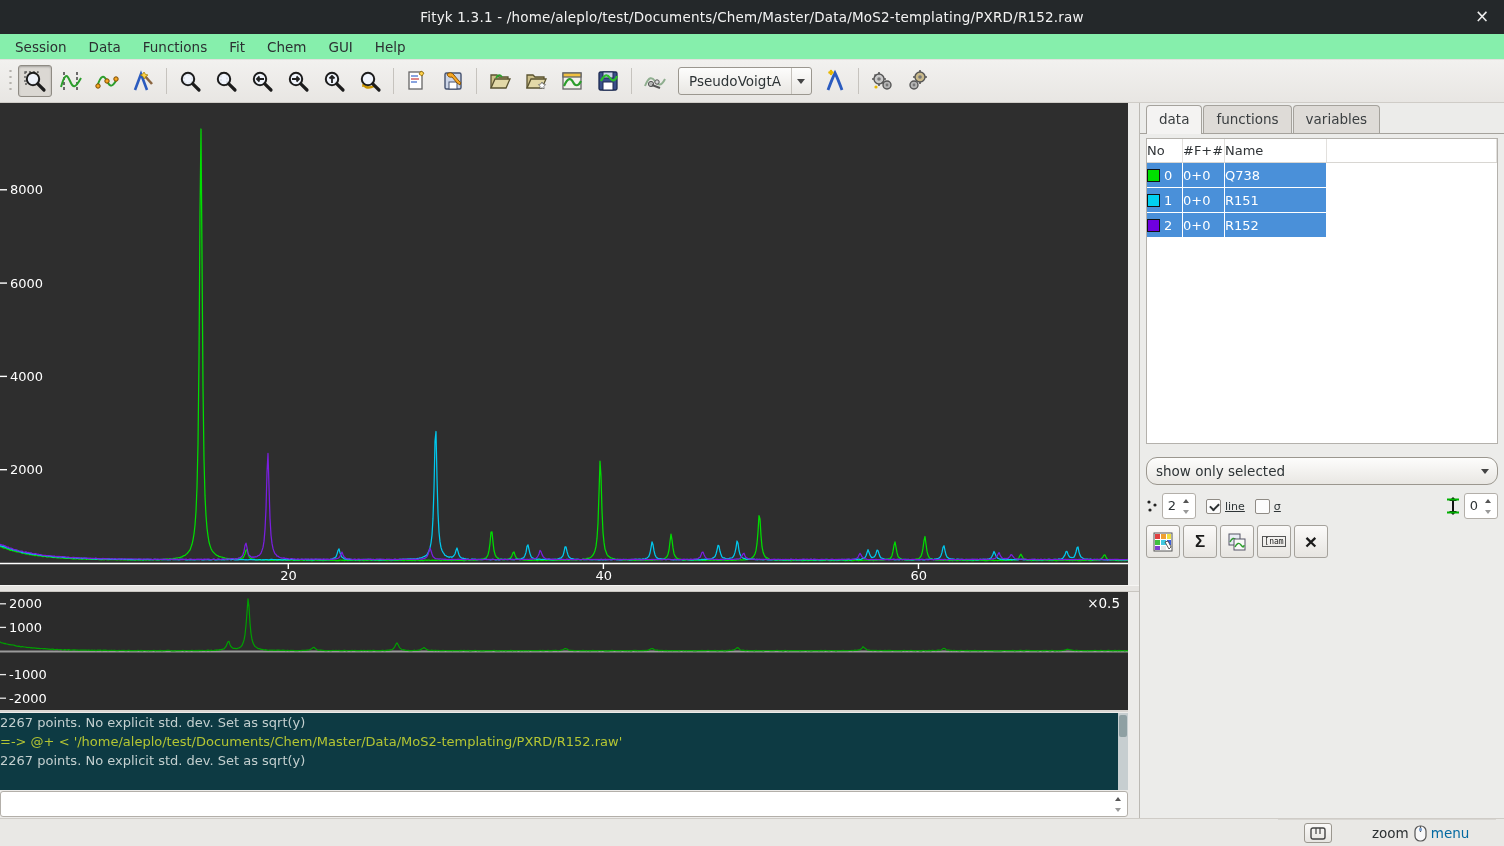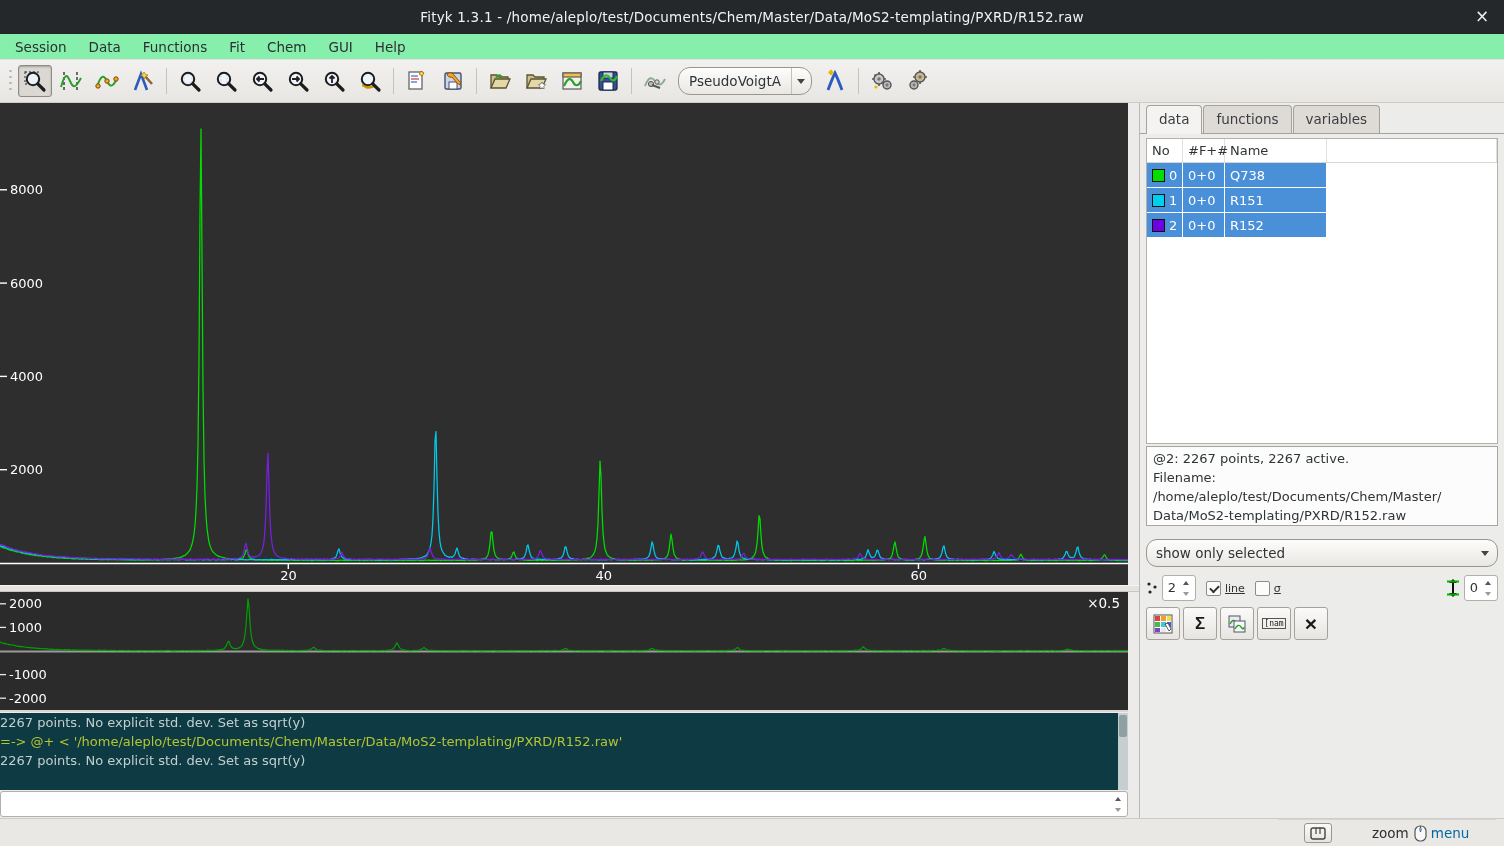--- a/index.html
+++ b/index.html
@@ -16,21 +16,21 @@
   
   .menubar { height:26px; background:#86efac; border-bottom:1px solid #e3e1de; display:flex; align-items:center; padding-left:4px; flex:none; }
   .menu-item { padding:3px 9px; margin:0 2px; font-size:13.5px; color:#2c3032; }
 
   
   .toolbar { height:43px; background:linear-gradient(#f2f1ef,#e8e6e3); border-bottom:1px solid #cfccc7; display:flex; align-items:center; padding:0 4px; flex:none; }
   .grip { width:7px; height:26px; margin:0 3px; background:radial-gradient(circle at 50% 50%, #b5b2ad 1px, transparent 1.3px); background-size:7px 6px; background-repeat:repeat-y; }
   .tbtn { width:34px; height:32px; margin:0 1px; border:1px solid transparent; border-radius:3px; display:flex; align-items:center; justify-content:center; background:transparent; }
   .tbtn.active { border:1px solid #8f8b84; background:#dbd8d3; box-shadow:inset 0 1px 2px rgba(0,0,0,0.25); }
   .tsep { width:1px; height:26px; background:#c6c3be; margin:0 5px; }
-  .combo { height:28px; margin:0 5px; border:1px solid #9b978f; border-radius:12px; background:linear-gradient(#fdfdfc,#e9e7e3); display:flex; align-items:center; }
+  .combo { height:28px; margin:0 5px; border:1px solid #9b978f; border-radius:3px; background:linear-gradient(#fdfdfc,#e9e7e3); display:flex; align-items:center; }
   .combo .combo-text { padding:0 10px; font-size:13.5px; min-width:92px; }
   .combo .combo-arrow-box { width:20px; align-self:stretch; border-left:1px solid #c4c1bb; display:flex; align-items:center; justify-content:center; }
   .arrow-down { width:0; height:0; border-left:4px solid transparent; border-right:4px solid transparent; border-top:5px solid #444; }
 
   
   .content { flex:1; display:flex; min-height:0; }
   .leftcol { width:1139px; flex:none; display:flex; flex-direction:column; background:#ecebe9; }
   .plot-wrap { width:1128px; height:482px; background:#2e2e2e; position:relative; flex:none; }
   .splitter { height:7px; background:#e6e4e1; border-top:1px solid #f6f5f3; border-bottom:1px solid #c9c6c1; flex:none; }
   .aux-wrap { width:1128px; height:120px; background:#2b2b2b; position:relative; flex:none; border-bottom:2px solid #d9d6d2; }
@@ -55,21 +55,21 @@
   
   .rightcol { flex:1; border-left:1px solid #bcb9b4; background:#ececea; display:flex; flex-direction:column; }
   .tabbar { height:30px; padding:3px 6px 0 6px; display:flex; align-items:flex-end; flex:none; }
   .tab { padding:5px 12px 6px 12px; font-size:13.5px; border:1px solid #a5a29c; border-bottom:none; background:#dedbd7; border-radius:4px 4px 0 0; margin-right:1px; color:#3a3e40; }
   .tab.active { background:#f4f3f2; position:relative; z-index:2; margin-bottom:-1px; padding-bottom:7px; }
   .panel-body { flex:1; border-top:1px solid #a5a29c; padding:4px 6px 0 6px; display:flex; flex-direction:column; min-height:0; }
 
   .dtable { background:#fff; border:1px solid #b4b1ac; height:306px; flex:none; overflow:hidden; font-size:13px; }
   .trow { display:flex; height:25px; align-items:center; border-bottom:1px solid #fff; }
   .trow.thead { height:24px; border-bottom:1px solid #d8d6d2; color:#303437; }
-  .tc { padding-left:5px; height:100%; display:flex; align-items:center; }
+  .tc { height:100%; display:flex; align-items:center; }
   .tc.c0 { width:36px; } .tc.c1 { width:42px; } .tc.c2 { width:102px; } .tc.cf { flex:1; }
   .thead .tc { border-right:1px solid #e2e0dd; }
   .trow.sel .tc.c0, .trow.sel .tc.c1, .trow.sel .tc.c2 { background:#4a90d9; color:#fff; }
   .trow.sel .tc { border-right:1px solid #fff; }
   .swatch { width:13px; height:13px; border:1px solid #111; margin-right:4px; flex:none; }
 
   .infobox { margin-top:2px; height:80px; background:#fcfcfc; border:1px solid #a9a6a0; padding:2px 6px; font-size:13px; line-height:19px; flex:none; overflow:hidden; }
   .filter-dd { margin-top:13px; height:28px; border:1px solid #9b978f; border-radius:11px; background:linear-gradient(#fdfdfc,#e9e7e3); display:flex; align-items:center; flex:none; }
   .filter-dd .dd-text { flex:1; padding-left:9px; font-size:13.5px; }
   .filter-dd .dd-arrow { width:24px; display:flex; justify-content:center; }
@@ -375,26 +375,20 @@
               <div class="tc c2">R151</div>
               <div class="tc cf"></div>
             </div>
             <div class="trow sel">
               <div class="tc c0"><span class="swatch" style="background: rgb(111, 0, 224);"></span>2</div>
               <div class="tc c1">0+0</div>
               <div class="tc c2">R152</div>
               <div class="tc cf"></div>
             </div>
           </div>
-        <div class="infobox" id="infobox">
-            <div class="iline">@2: 2267 points, 2267 active.</div>
-            <div class="iline">Filename: /home/aleplo/test/Documents/Chem/Master/</div>
-            <div class="iline">Data/MoS2-templating/PXRD/R152.raw</div>
-            <div class="iline">Data title: R152</div>
-          </div>
         <div class="filter-dd">
           <div class="dd-text">show only selected</div>
           <div class="dd-arrow">
               <div class="arrow-down"></div>
             </div>
         </div>
         <div class="ctlrow">
           <svg class="dots-icon" viewBox="0 0 14 16">
             <circle cx="3" cy="4" r="1.6" fill="#222"></circle>
               <circle cx="9" cy="7" r="1.6" fill="#222"></circle>

